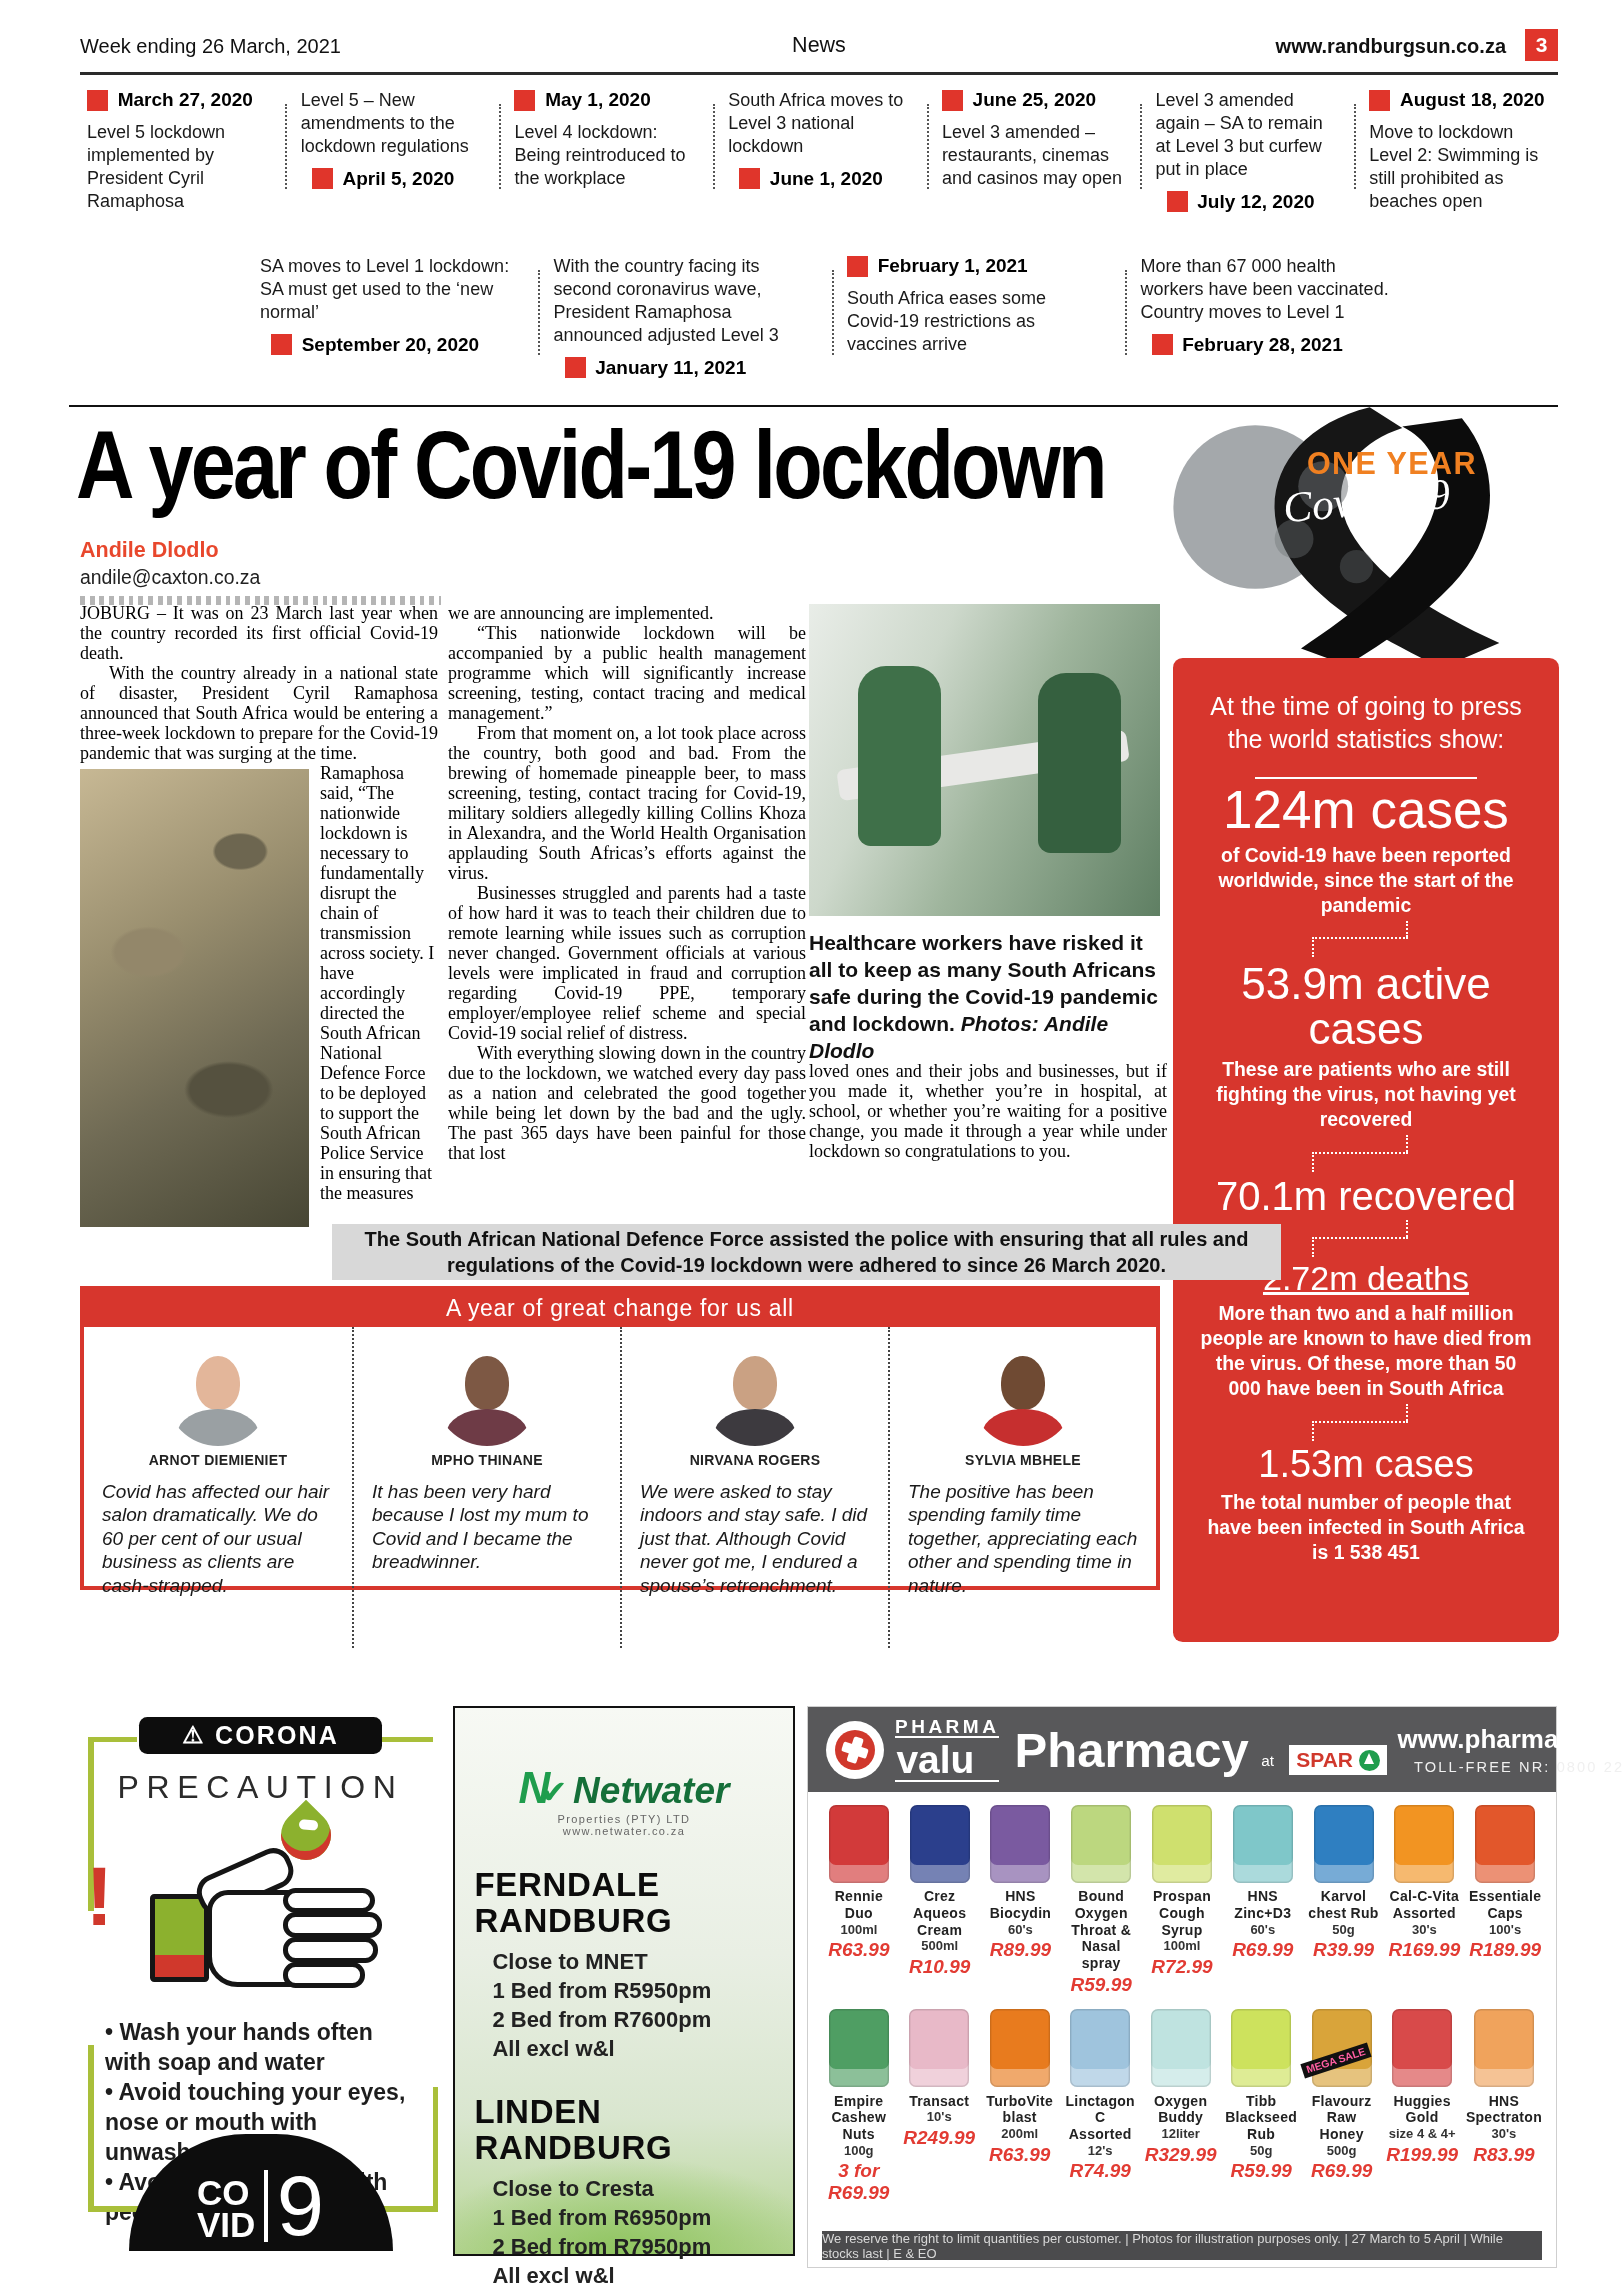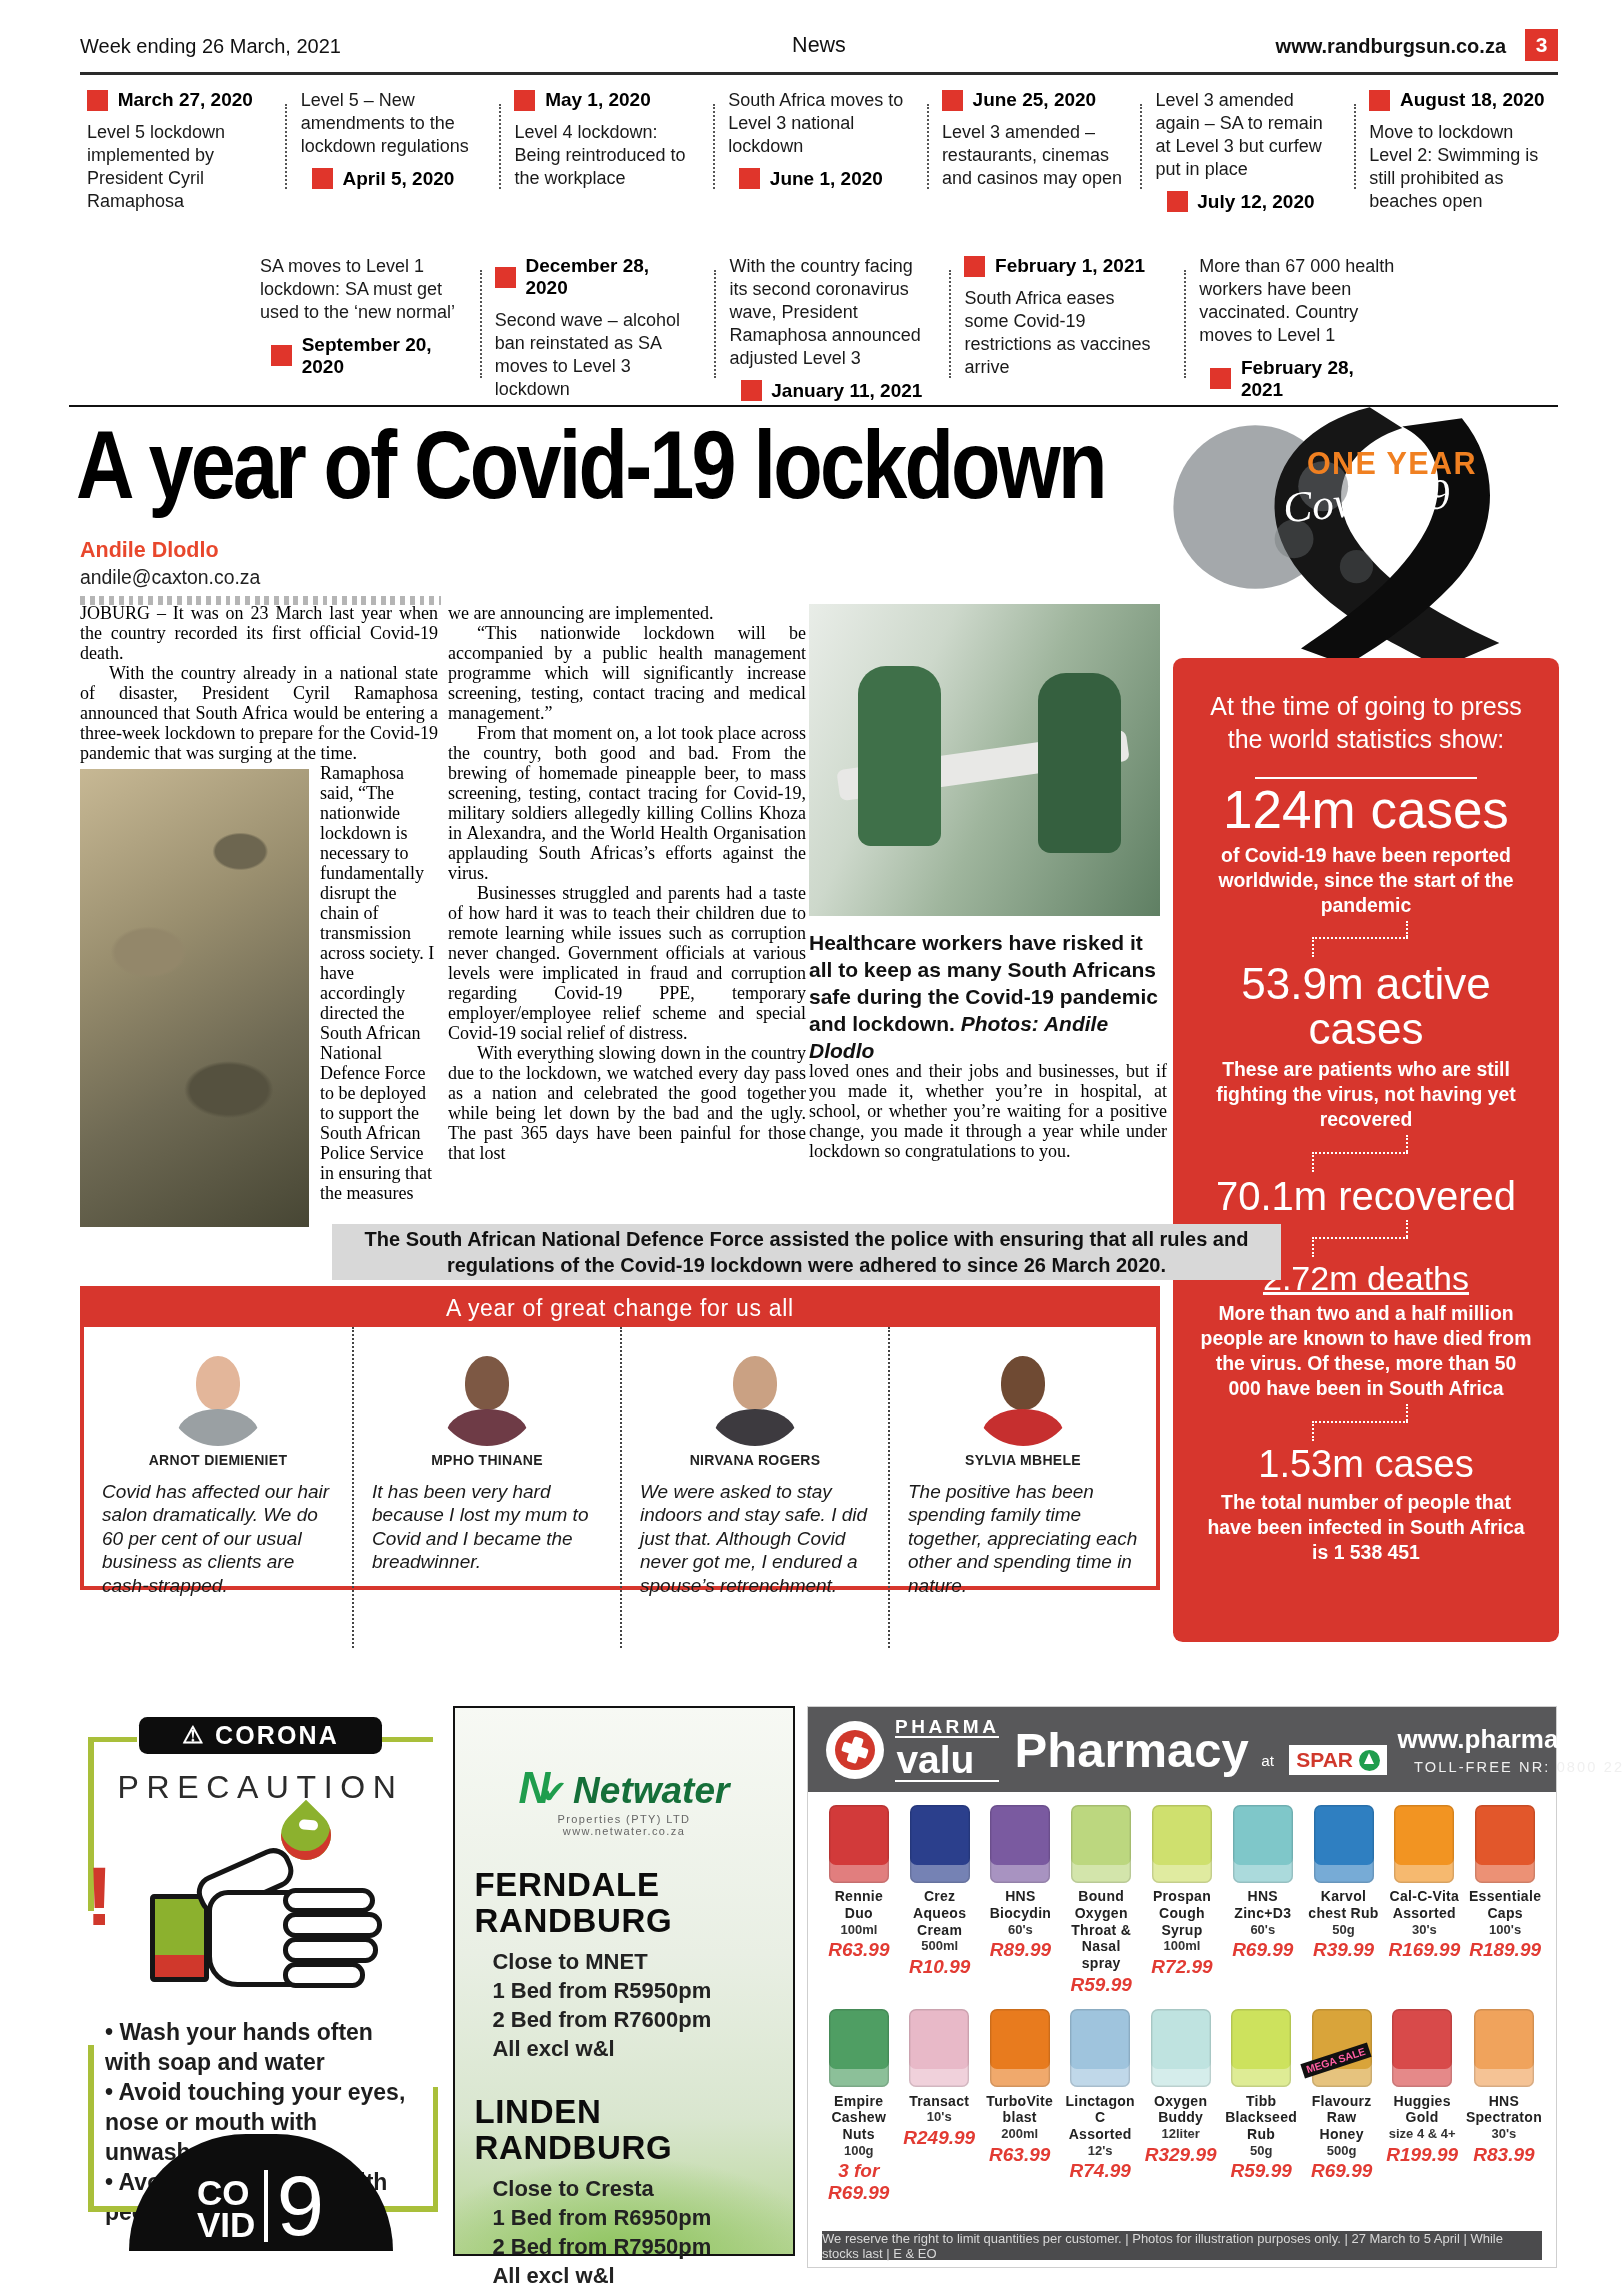--- a/index.html
+++ b/index.html
@@ -229,27 +229,20 @@
 <div class="timeline2">
 
     <div class="t-cell text-first">
       <div class="t-daterow">
         <span class="t-sq"></span>
         <span class="t-date">September 20, 2020</span>
       </div>
       <div class="t-text">SA moves to Level 1 lockdown: SA must get used to the ‘new normal’</div>
     </div>
 
-    <div class="t-cell date-first">
-      <div class="t-daterow">
-        <span class="t-sq"></span>
-        <span class="t-date">December 28, 2020</span>
-      </div>
-      <div class="t-text">Second wave – alcohol ban reinstated as SA moves to Level 3 lockdown</div>
-    </div>
 
     <div class="t-cell text-first">
       <div class="t-daterow">
         <span class="t-sq"></span>
         <span class="t-date">January 11, 2021</span>
       </div>
       <div class="t-text">With the country facing its second coronavirus wave, President Ramaphosa announced adjusted Level 3</div>
     </div>
 
     <div class="t-cell date-first">

